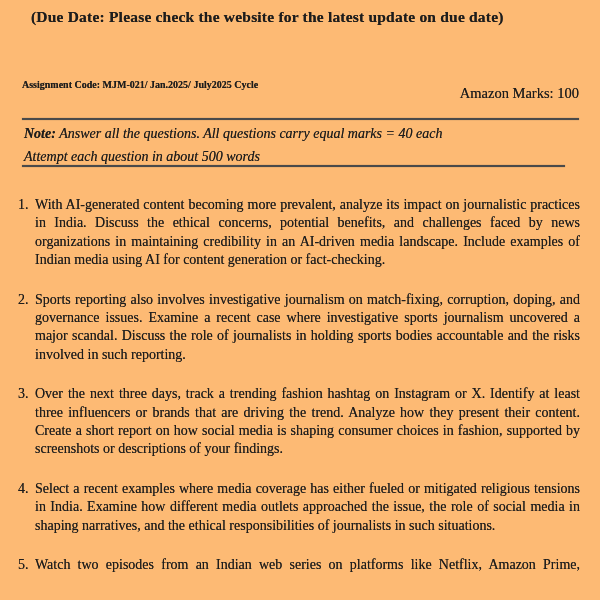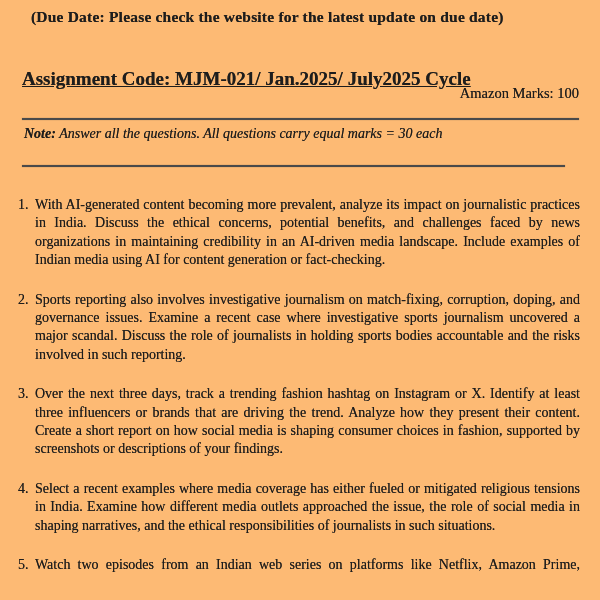--- a/index.html
+++ b/index.html
@@ -15,22 +15,22 @@
     color: #1d1d1d;
     text-shadow: 0 0 0.6px rgba(25,25,25,0.75);
     background: #fdba74;
   }
   .due-date {
     position: absolute; top: 8px; left: 31px;
     font-size: 15.5px; font-weight: bold;
     letter-spacing: 0.2px;
   }
   .assignment-code {
-    position: absolute; top: 68px; left: 22px;
-    font-size: 19px; font-weight: bold; text-decoration: underline;
+    position: absolute; top: 79px; left: 22px;
+    font-size: 10px; font-weight: bold;
   }
   .max-marks {
     position: absolute; top: 85px; right: 21px;
     font-size: 14.5px;
   }
   .weightage {
     position: absolute; top: 101px; right: 21px;
     font-size: 14.5px;
   }
   .rule {
@@ -65,22 +65,23 @@
 
   <div class="due-date">(Due Date: Please check the website for the latest update on due date)</div>
 
   <div class="assignment-code">Assignment Code: MJM-021/ Jan.2025/ July2025 Cycle</div>
 
   <div class="max-marks">Amazon Marks: 100</div>
 
 
   <div class="rule rule-top"></div>
 
-  <div class="note-line"><span class="note-label">Note:</span><span> Answer all the questions. All questions carry equal marks = 30 each</span></div>
+  <div class="note-line"><span class="note-label">Note:</span><span> Answer all the questions. All questions carry equal marks = 40 each</span></div>
 
+  <div class="attempt">Attempt each question in about 500 words</div>
 
   <div class="rule rule-bottom"></div>
 
   <div class="questions">
 
     <div class="q">
       <span class="q-num">1.</span>
       <span class="q-text">With AI-generated content becoming more prevalent, analyze its impact on journalistic practices in India. Discuss the ethical concerns, potential benefits, and challenges faced by news organizations in maintaining credibility in an AI-driven media landscape. Include examples of Indian media using AI for content generation or fact-checking.</span>
     </div>
 

